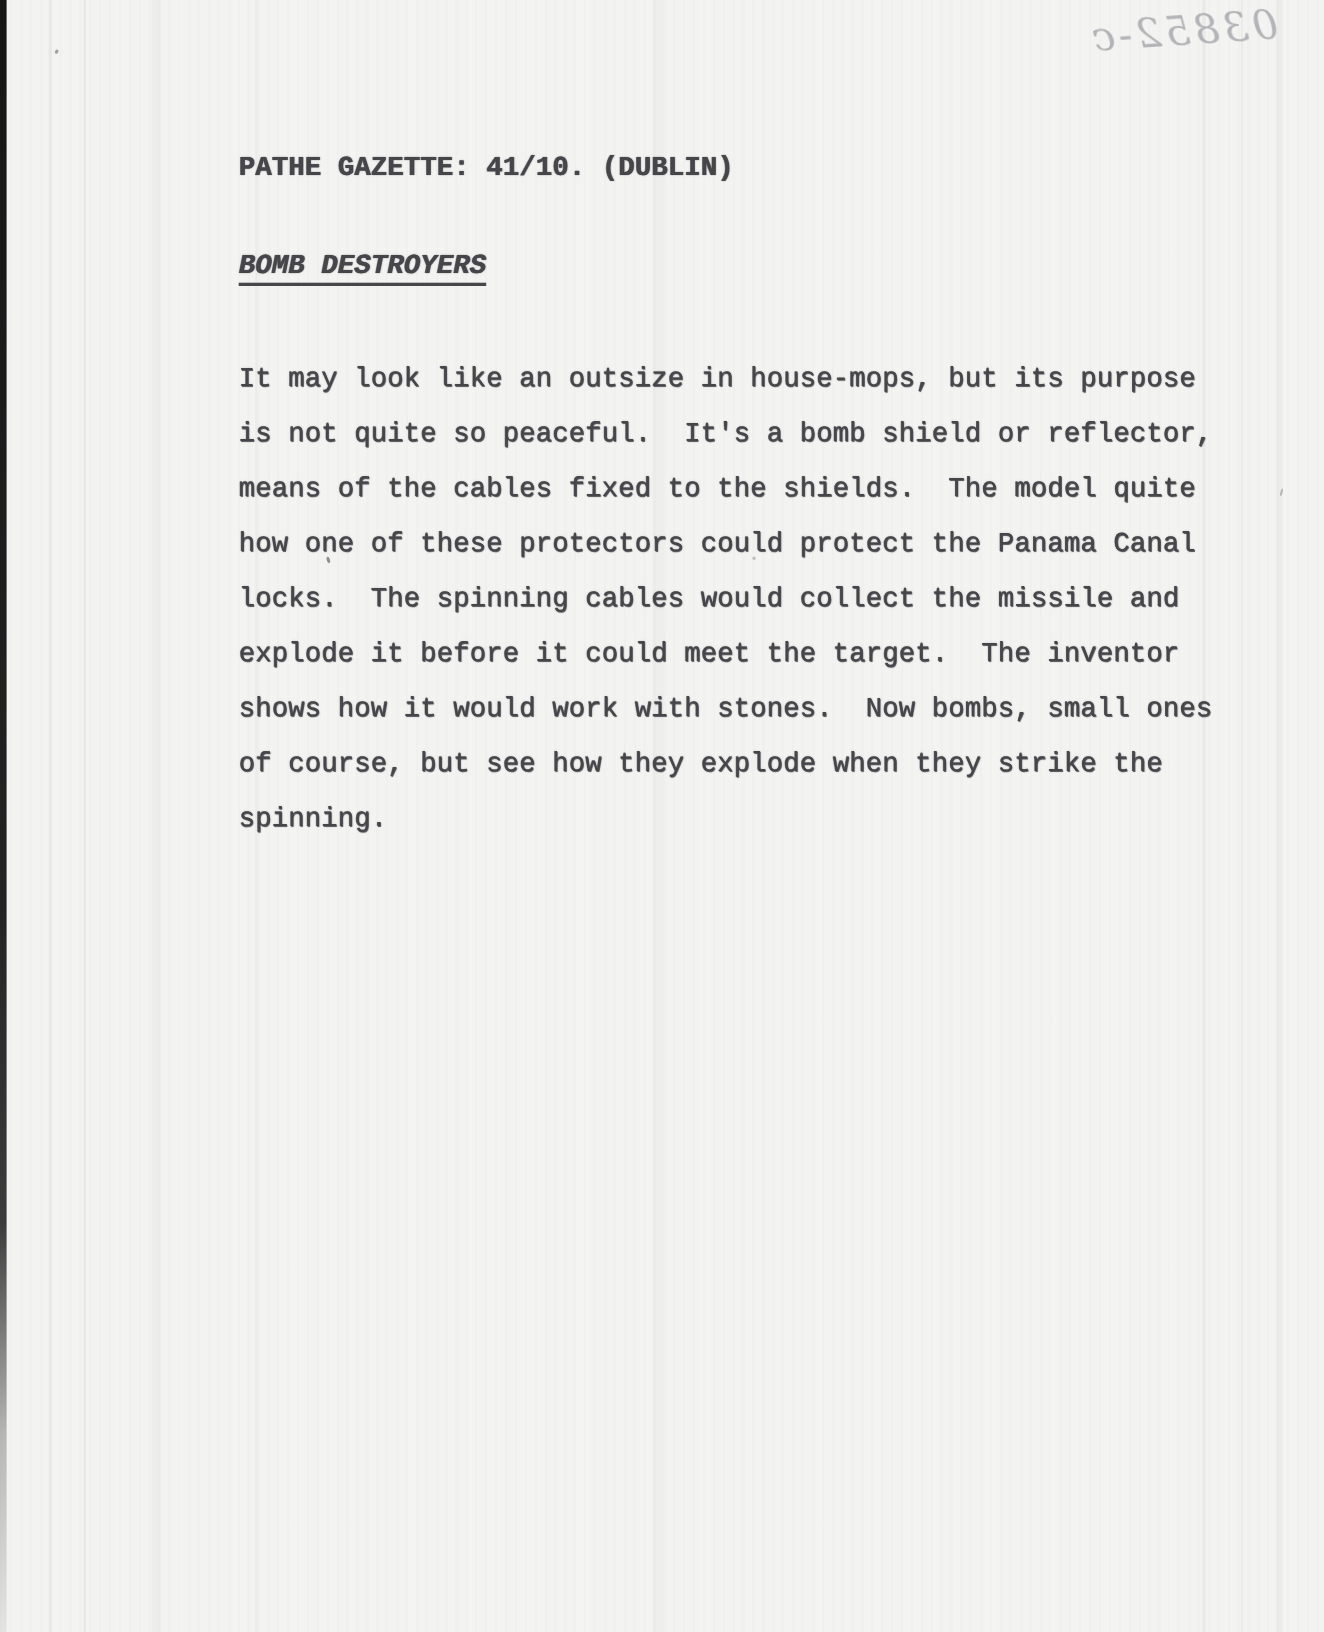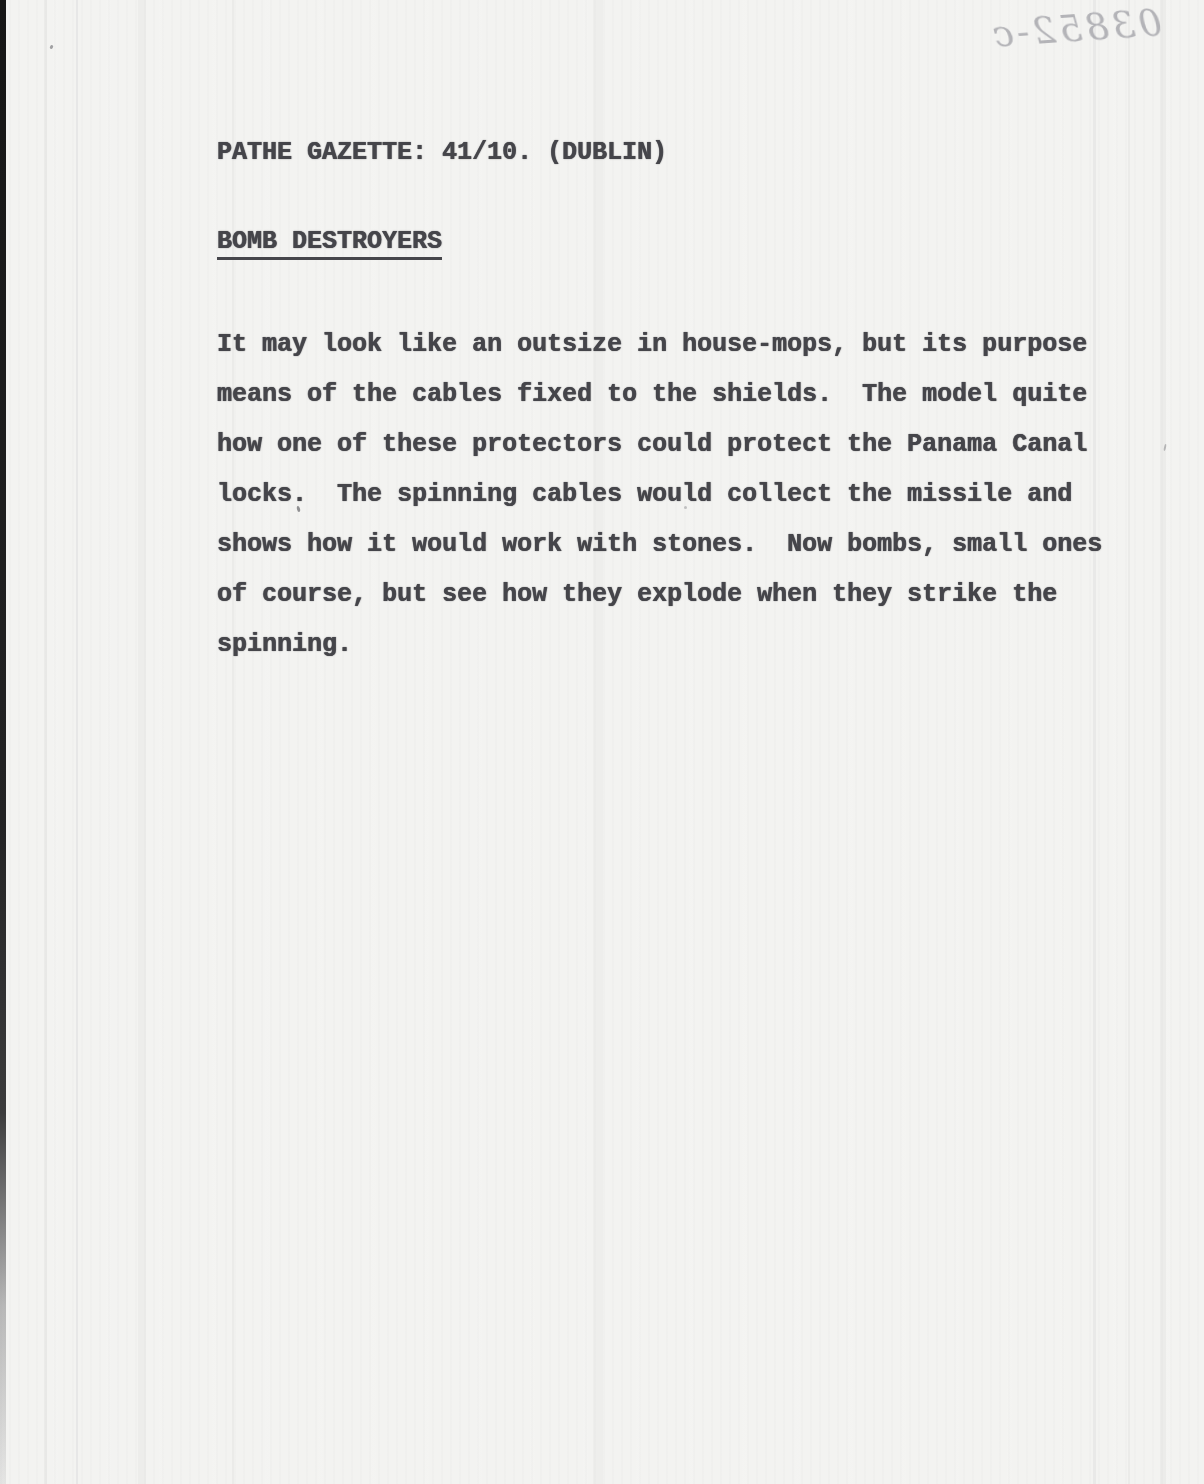--- a/index.html
+++ b/index.html
@@ -63,30 +63,31 @@
   }
 
   .doc-header { left: 217px; top: 138px; text-align: center; }
 
   .doc-title-wrap { position: absolute; left: 217px; top: 227px; }
   .doc-title {
     position: static;
     display: inline-block;
     border-bottom: 3px solid #46464b;
     padding-bottom: 1px;
+    font-style: italic;
   }
 
   .doc-body { position: absolute; left: 217px; top: 320px; }
   .body-line {
     height: 50px;
     line-height: 50px;
   }
   .body-line span {
     color: #45454a;
-    font-weight: bold;
+    font-weight: normal;
     font-size: 25px;
     white-space: pre;
     text-shadow:
       0.5px 0.4px 0.7px rgba(62,62,68,0.85),
       -0.4px -0.2px 0.6px rgba(62,62,68,0.55),
       0 0 2px rgba(62,62,68,0.25);
     margin-top: 16px;
   }
 
   
@@ -134,23 +135,25 @@
   <div class="pencil-mark">03852-c</div>
 
   <div class="typed doc-header">PATHE GAZETTE: 41/10. (DUBLIN)</div>
 
   <div class="doc-title-wrap">
     <span class="typed doc-title">BOMB DESTROYERS</span>
   </div>
 
   <div class="doc-body">
     <div class="body-line"><span>It may look like an outsize in house-mops, but its purpose</span></div>
+    <div class="body-line"><span>is not quite so peaceful.  It's a bomb shield or reflector,</span></div>
     <div class="body-line"><span>means of the cables fixed to the shields.  The model quite</span></div>
     <div class="body-line"><span>how one of these protectors could protect the Panama Canal</span></div>
     <div class="body-line"><span>locks.  The spinning cables would collect the missile and</span></div>
+    <div class="body-line"><span>explode it before it could meet the target.  The inventor</span></div>
     <div class="body-line"><span>shows how it would work with stones.  Now bombs, small ones</span></div>
     <div class="body-line"><span>of course, but see how they explode when they strike the</span></div>
     <div class="body-line"><span>spinning.</span></div>
   </div>
 
   <div class="speck s1"></div>
   <div class="speck s2"></div>
   <div class="speck s3"></div>
   <div class="speck s4"></div>
 

